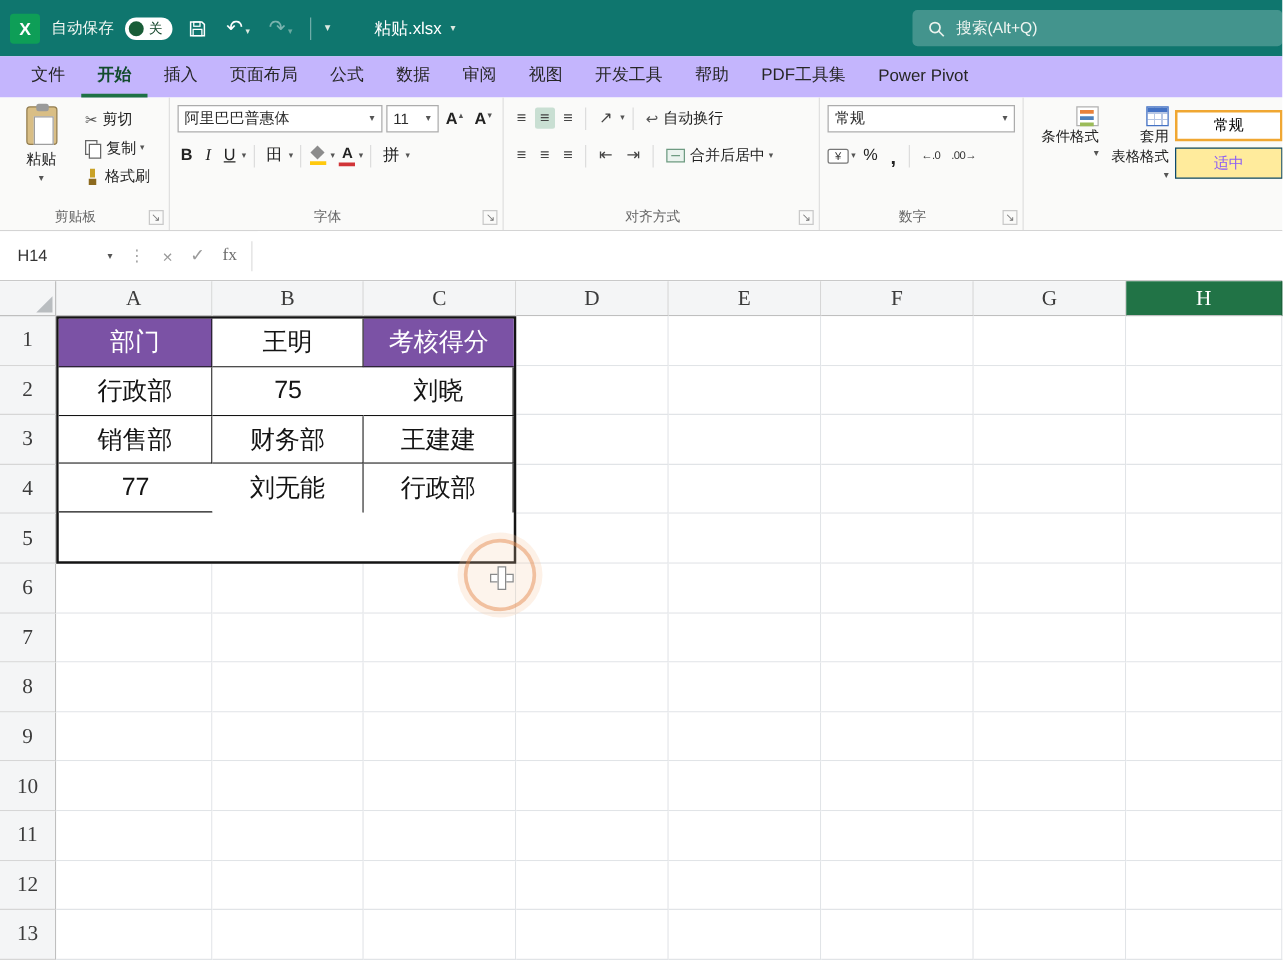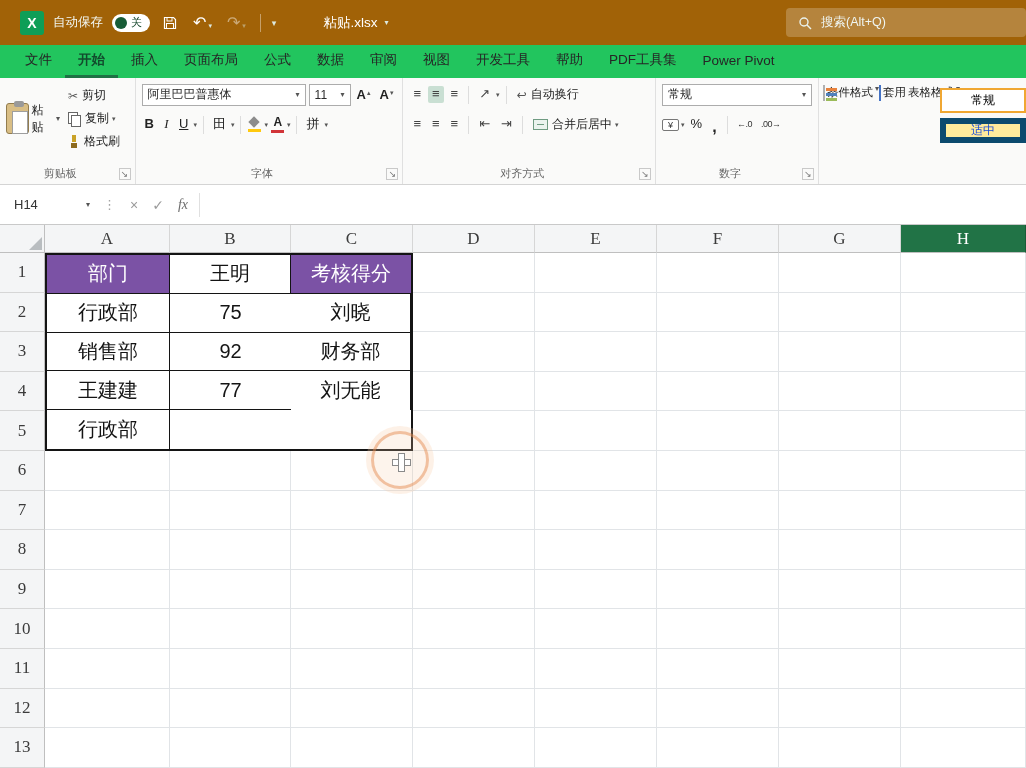--- a/index.html
+++ b/index.html
@@ -1,36 +1,36 @@
 <!DOCTYPE html>
 <html><head>
 <meta charset="utf-8">
 <style>
   *{margin:0;padding:0;box-sizing:border-box}
   html,body{width:1026px;height:768px;overflow:hidden}
   body{font-family:"Liberation Sans","DejaVu Sans",sans-serif;background:#fff;color:#1f1f1f}
 
   
-  .titlebar{height:45px;background:#a16207;display:flex;align-items:center;gap:9px;padding-left:20px;color:#fff}
+  .titlebar{height:45px;background:#0f766e;display:flex;align-items:center;gap:9px;padding-left:8px;color:#fff}
   .app-icon{width:24px;height:24px;border-radius:3px;background:#0E9E57;display:flex;align-items:center;justify-content:center;font-weight:bold;font-size:14px;color:#fff}
   .app-icon::after{content:"X"}
   .ts-label{font-size:12.5px;color:#F2F7F3}
   .autosave-toggle{height:18px;background:#fff;border-radius:10px;display:flex;align-items:center;gap:4px;padding:0 8px 0 3px;color:#14462B;font-size:11px;cursor:default}
   .knob{width:12px;height:12px;border-radius:50%;background:#185C37}
   .tb-btn{display:flex;align-items:flex-end;gap:2px;font-size:16px;line-height:1;color:#fff;padding:2px 3px}
   .tb-btn .caret{font-size:7px;color:#DCE9E0;padding-bottom:2px}
   .tb-btn.dim{opacity:.45}
   .qat-sep{width:1px;height:18px;background:rgba(255,255,255,.4);margin:0 2px}
   .qat-caret{font-size:9px;color:#DCE9E0}
-  .filename{display:flex;align-items:center;gap:7px;font-size:13.5px;margin-left:38px;color:#FFFFFF}
+  .filename{display:flex;align-items:center;gap:7px;font-size:13.5px;margin-left:26px;color:#FFFFFF}
   .filename .caret{font-size:8px;color:#DCE9E0}
-  .search-box{margin-left:auto;width:240px;height:29px;background:rgba(255,255,255,.22);border-radius:4px;display:flex;align-items:center;gap:9px;padding:0 12px;font-size:12.5px;color:#EFF5F1}
-
-  
-  .menubar{height:33px;background:#22c55e;display:flex;align-items:stretch;padding-left:12px}
+  .search-box{margin-left:auto;width:296px;height:29px;background:rgba(255,255,255,.22);border-radius:4px;display:flex;align-items:center;gap:9px;padding:0 12px;font-size:12.5px;color:#EFF5F1}
+
+  
+  .menubar{height:33px;background:#c4b5fd;display:flex;align-items:stretch;padding-left:12px}
   .tab{display:flex;align-items:center;padding:0 13px;font-size:13.5px;color:#262626;border-bottom:3px solid transparent;cursor:default}
   .tab.active{border-bottom-color:#1E7145;color:#124B2D;font-weight:bold}
 
   
   .ribbon{height:107px;background:#FAFAF9;border-bottom:1px solid #D4D4D4;display:flex}
   .rgroup{position:relative;border-right:1px solid #E0E0E0;height:100%}
   .rgroup.last{border-right:none;flex:1}
   .rgroup-label{position:absolute;bottom:3px;left:0;right:14px;text-align:center;font-size:11px;color:#666}
   .launcher{position:absolute;right:4px;bottom:4px;font-size:9px;color:#777;border:1px solid #C9C9C9;width:12px;height:12px;display:flex;align-items:center;justify-content:center;line-height:1}
   .frow{display:flex;align-items:center;gap:3px;height:27px;padding:0 6px;margin-top:3px}
@@ -46,21 +46,21 @@
   .sbtn{display:flex;align-items:center;gap:4px;font-size:12px;color:#222;height:21px;padding:0 4px;white-space:nowrap}
   .sicon{font-size:12px;color:#555;line-height:1}
   .abtn{font-size:13px;color:#444;padding:1px 4px;border-radius:2px;line-height:1.1}
   .abtn.on{background:#C9DFD3}
   .ibtn{display:flex;align-items:flex-start;gap:1px;padding:1px 3px}
   .ga{font-size:13px;font-weight:bold;color:#222;line-height:1}
   .tc{font-size:7px;color:#555;line-height:1;padding-top:1px}
 
   
   .g-clip-body{display:flex;gap:4px;padding:3px 0 0 6px}
-  .paste-btn{width:54px;display:flex;align-items:center;gap:3px;padding-top:4px}
+  .paste-btn{width:54px;display:flex;flex-direction:column;align-items:center;gap:3px;padding-top:4px}
   .btn-label{font-size:12px;color:#222}
   .icon-clipboard{width:25px;height:31px;background:#D9BE85;border:1px solid #927C4E;border-radius:3px;position:relative}
   .icon-clipboard::before{content:"";position:absolute;left:7px;top:-3px;width:10px;height:6px;background:#9A9A9A;border-radius:2px}
   .icon-clipboard::after{content:"";position:absolute;left:5px;top:7px;width:14px;height:21px;background:#fff;border:1px solid #9E9E9E}
   .small-col{display:flex;flex-direction:column;gap:2px;padding-top:4px}
   .icon-copy{position:relative;width:13px;height:14px;display:inline-block}
   .icon-copy::before,.icon-copy::after{content:"";position:absolute;width:8px;height:10px;background:#fff;border:1px solid #666}
   .icon-copy::before{left:0;top:0}
   .icon-copy::after{left:3px;top:3px}
   .icon-brush{position:relative;width:12px;height:14px;display:inline-block}
@@ -79,41 +79,41 @@
   .icon-merge{width:15px;height:11px;border:1px solid #6F9B82;background:#EAF3EE;display:inline-block;position:relative}
   .icon-merge::after{content:"";position:absolute;left:3px;top:4px;width:7px;height:1px;background:#6F9B82}
 
   
   .icon-cur{width:17px;height:12px;border:1px solid #777;border-radius:2px;font-size:9px;display:inline-flex;align-items:center;justify-content:center;color:#333;background:#fff}
   .fbtn.tiny{font-size:9px;letter-spacing:-.5px;color:#333}
   .fbtn.comma{font-size:16px;font-weight:bold;line-height:.6;padding-top:6px}
 
   
   .g-styles-body{display:flex;padding:2px 0 0 4px}
-  .stack-btn{width:56px;display:flex;flex-direction:row;align-items:flex-start;gap:2px;padding-top:5px}
+  .stack-btn{width:56px;display:flex;flex-direction:column;align-items:flex-end;gap:2px;padding-top:5px}
   .stack-label{font-size:11.5px;color:#222;line-height:1.25;white-space:nowrap}
   .icon-condfmt{position:relative;width:18px;height:16px;border:1px solid #B0B0B0;background:#fff}
   .icon-condfmt::before{content:"";position:absolute;left:2px;top:2px;width:11px;height:3px;background:#E8823C;box-shadow:0 5px 0 #4F81BD,0 10px 0 #9BBB59}
   .icon-tablefmt{width:18px;height:16px;border:1px solid #4472C4;background:
     linear-gradient(#4472C4 0 4px, rgba(0,0,0,0) 4px),
     repeating-linear-gradient(to right, rgba(0,0,0,0) 0 5px, #B7C7E4 5px 6px),
     repeating-linear-gradient(to bottom, rgba(0,0,0,0) 0 4px, #B7C7E4 4px 5px),
     #fff}
   .cell-styles{display:flex;flex-direction:column;gap:5px;padding-top:8px;margin-left:5px;flex:none}
   .style-box{width:86px;height:25px;display:flex;align-items:center;justify-content:center;font-size:12px}
   .style-box.normal{border:2px solid #F0A732;background:#fff;color:#000}
-  .style-box.neutral{border:6px solid #0c4a6e;background:#FFEB9C;color:#1d4ed8}
+  .style-box.neutral{border:1px solid #0c4a6e;background:#FFEB9C;color:#8b5cf6}
 
   
   .formula-bar{height:40px;background:#fff;border-bottom:1px solid #C9C9C9;display:flex;align-items:center;padding-left:8px}
   .name-box{width:88px;height:26px;display:flex;align-items:center;justify-content:space-between;padding:0 6px;font-size:13px;color:#333}
   .nb-caret{font-size:8px;color:#555}
   .fb-dots{color:#A5A5A5;font-size:13px;margin:0 7px}
   .fb-btn{font-size:14px;color:#9B9B9B;padding:0 7px}
-  .fb-btn.fx{font-family:"Liberation Serif",serif;font-style:italic;color:#6d6d6d}
+  .fb-btn.fx{font-family:"Liberation Serif",serif;color:#6d6d6d}
   .fb-sep{width:1px;height:24px;background:#E0E0E0;margin:0 4px}
   .formula-input{flex:1;height:100%;background:#fff}
 
   
   .grid{position:relative;width:1026px;height:543px;background:#fff;display:grid;
         grid-template-columns:45px 125px 121px 122px 122px 122px 122px 122px 125px;
         grid-template-rows:28px repeat(13,39.6px)}
   .corner{background:#F4F5F6;border-right:1px solid #BFBFBF;border-bottom:1px solid #BFBFBF;position:relative}
   .corner::after{content:"";position:absolute;right:2px;bottom:2px;border-style:solid;border-width:0 0 13px 13px;border-color:rgba(0,0,0,0) rgba(0,0,0,0) #B9BDC0 rgba(0,0,0,0)}
   .col-h,.row-h{background:#F4F5F6;display:flex;align-items:center;justify-content:center;
@@ -485,21 +485,20 @@
     <div class="cell"></div>
     <div class="cell"></div>
     <div class="table-overlay">
       <div class="tcell head">部门</div>
       <div class="tcell">王明</div>
       <div class="tcell head lc">考核得分</div>
       <div class="tcell">行政部</div>
       <div class="tcell lc">75</div>
       <div class="tcell">刘晓</div>
       <div class="tcell">销售部</div>
-      <div class="tcell lc">92</div>
       <div class="tcell">财务部</div>
       <div class="tcell">王建建</div>
       <div class="tcell lc">77</div>
       <div class="tcell lr">刘无能</div>
       <div class="tcell lr">行政部</div>
     </div>
   <div class="click-ring"></div>
   <div class="cell-cursor"></div>
 </div>
 

